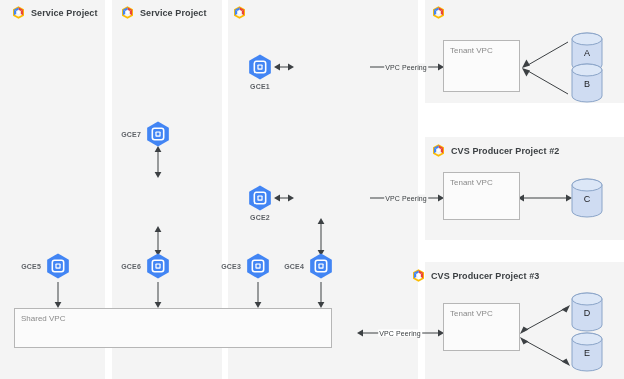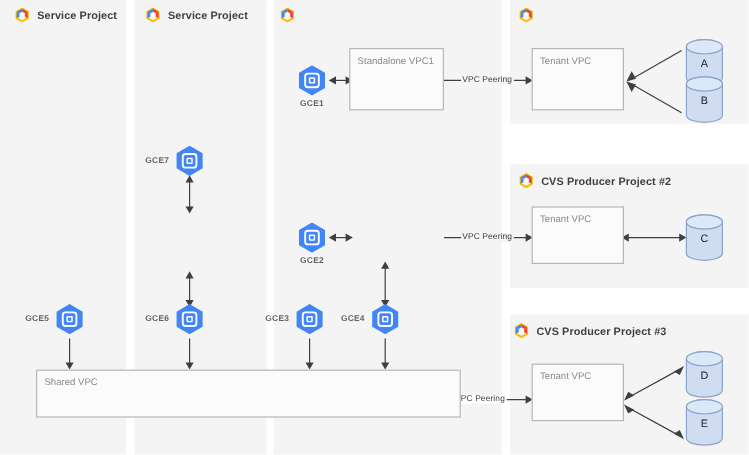--- a/index.html
+++ b/index.html
@@ -178,21 +178,21 @@
         <path d="M12 2.2 20.5 7l-4.2 2.4L12 7z" fill="#ea4335"></path>
         <path d="M20.5 7v10l-4.2-2.4V9.4z" fill="#ea4335"></path>
         <path d="M3.5 7 12 2.2v4.8L7.7 9.4z" fill="#4285f4"></path>
         <path d="M3.5 7v10l4.2-2.4V9.4z" fill="#4285f4"></path>
         <circle cx="12" cy="12" r="2.6" fill="#ffffff"></circle>
       </svg>
     </span>
     <span class="panel-title">CVS Producer Project #2</span>
   </div>
 
-  <div class="panel-header" style="left:428px; top:269px;">
+  <div class="panel-header" style="left:412px; top:269px;">
     <span class="gcp-logo">
       <svg viewBox="0 0 24 24" width="13" height="13">
         <path d="M12 2.2 20.5 7v10L12 21.8 3.5 17V7z" fill="none" stroke="#fbbc05" stroke-width="3.2"></path>
         <path d="M12 2.2 20.5 7l-4.2 2.4L12 7z" fill="#ea4335"></path>
         <path d="M20.5 7v10l-4.2-2.4V9.4z" fill="#ea4335"></path>
         <path d="M3.5 7 12 2.2v4.8L7.7 9.4z" fill="#4285f4"></path>
         <path d="M3.5 7v10l4.2-2.4V9.4z" fill="#4285f4"></path>
         <circle cx="12" cy="12" r="2.6" fill="#ffffff"></circle>
       </svg>
     </span>
@@ -323,26 +323,23 @@
 
   <div class="edge" style="left:518px; top:336px;">
     <svg width="54" height="32">
       <line x1="6" y1="4" x2="48" y2="27" stroke="#3c4043" stroke-width="1"></line>
       <path d="M52 30 L43.5 25.4 L48.5 22.4 Z" fill="#3c4043"></path>
       <path d="M2 1 L5.5 8.6 L10.5 5.4 Z" fill="#3c4043"></path>
     </svg>
   </div>
 
 
-  <div class="vpc" style="left:291px; top:40px; width:79px; height:52px;">
-    <span class="vpc-label">Standalone VPC1</span>
-  </div>
-
-
-  <div class="vpc" style="left:30px; top:308px; width:354px; height:40px;text-align:center;">
+
+
+  <div class="vpc" style="left:14px; top:308px; width:318px; height:40px;text-align:center;">
     <span class="vpc-label">Shared VPC</span>
   </div>
 
   <div class="vpc" style="left:443px; top:40px; width:77px; height:52px;">
     <span class="vpc-label">Tenant VPC</span>
   </div>
 
   <div class="vpc" style="left:443px; top:172px; width:77px; height:48px;">
     <span class="vpc-label">Tenant VPC</span>
   </div>

